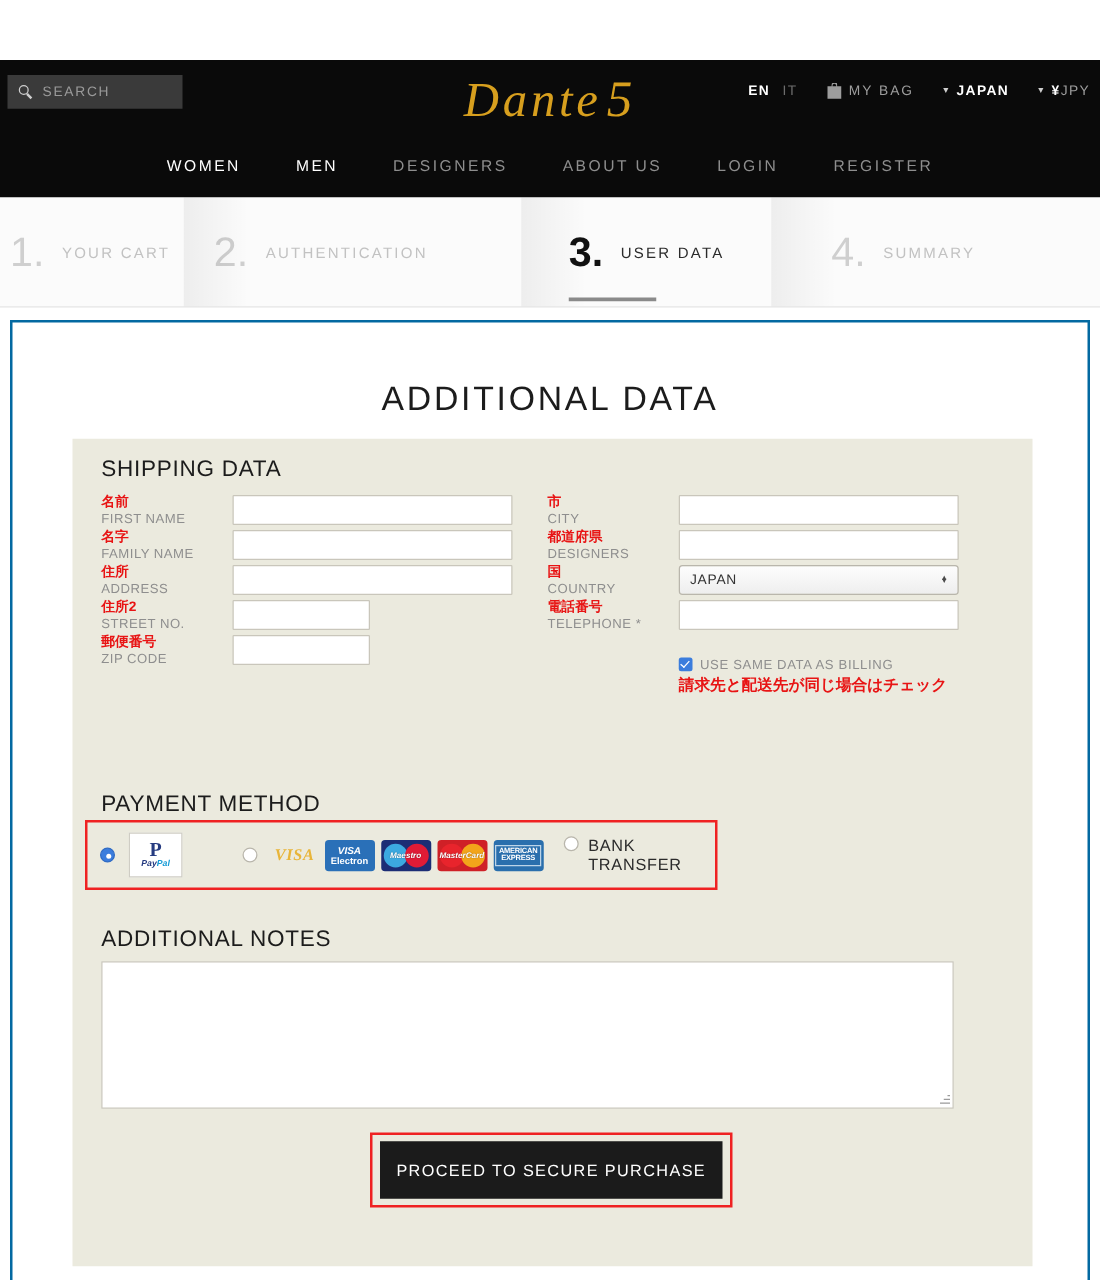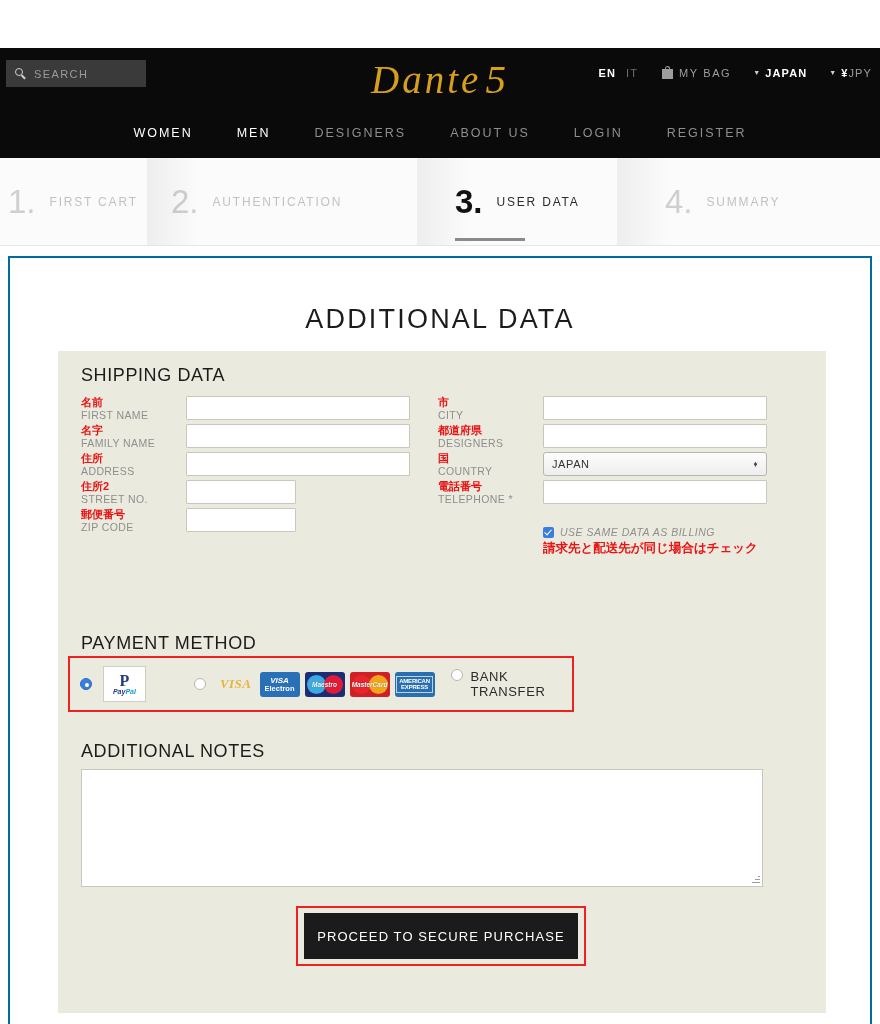--- a/index.html
+++ b/index.html
@@ -122,21 +122,21 @@
     font-size:11px; color:#333; display:flex; align-items:center;
     padding-left:8px; letter-spacing:0.6px; position:relative;
   }
   .sel .arrows {
     position:absolute; right:7px; top:50%; transform:translateY(-50%);
     display:flex; flex-direction:column; gap:2px; line-height:0;
   }
   .sel .arrows b { font-size:6px; color:#4a4a4a; }
 
   .billing { position:absolute; left:105px; top:130px; width:260px; }
-  .bill-row { display:flex; align-items:flex-end; gap:6px;font-style:italic; }
+  .bill-row { display:flex; align-items:flex-start; gap:6px; }
   .cbox {
     width:11px; height:11px; background:#3b7ddd; border-radius:2px;
     position:relative; flex:none;
   }
   .cbox:after {
     content:""; position:absolute; left:3px; top:1px; width:3px; height:6px;
     border:solid #fff; border-width:0 1.6px 1.6px 0; transform:rotate(42deg);
   }
   .bill-en { font-size:10.5px; color:#8e8e8e; letter-spacing:0.5px; }
   .bill-jp { color:#e81414; font-size:12.5px; font-weight:bold; margin-top:2px; letter-spacing:0px; }
@@ -261,21 +261,21 @@
     <span>DESIGNERS</span>
     <span>ABOUT US</span>
     <span>LOGIN</span>
     <span>REGISTER</span>
   </div>
 </div>
 
 <div class="steps">
   <div class="step">
     <span class="num">1.</span>
-    <span class="lbl">FIRST CART</span>
+    <span class="lbl">YOUR CART</span>
   </div>
   <div class="step">
     <span class="num">2.</span>
     <span class="lbl">AUTHENTICATION</span>
   </div>
   <div class="step active">
     <span class="num">3.</span>
     <span class="lbl">USER DATA</span>
   </div>
   <div class="step">

